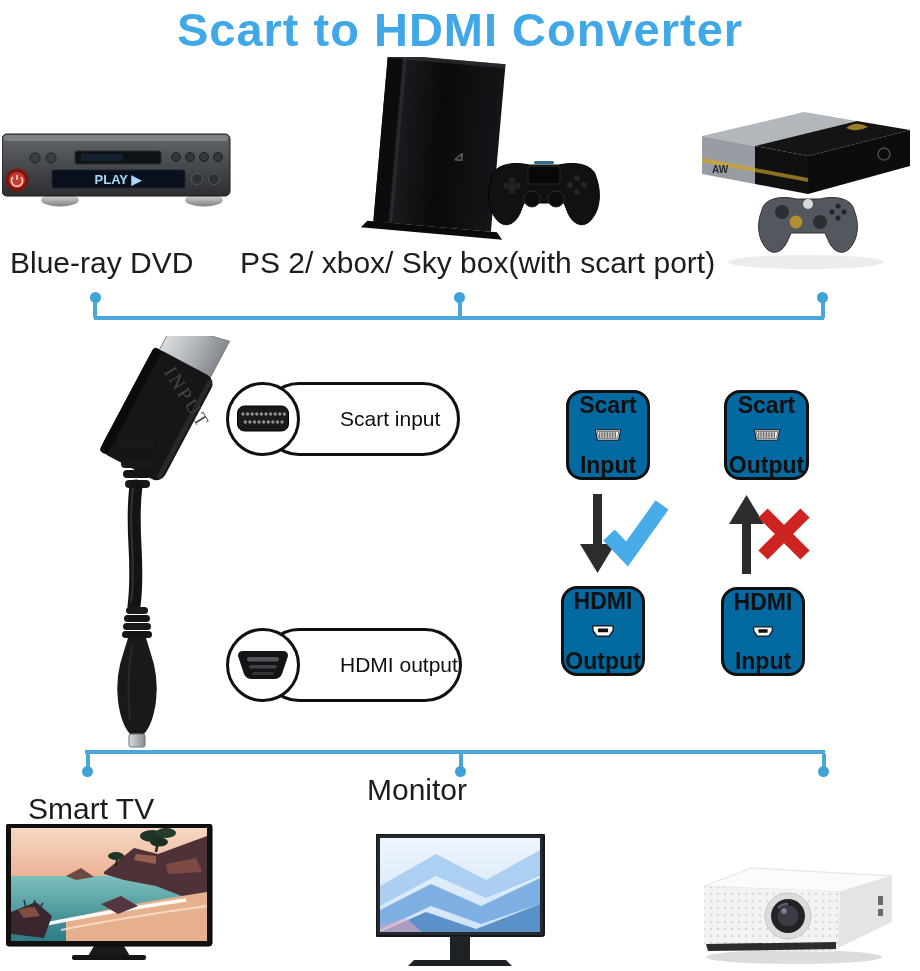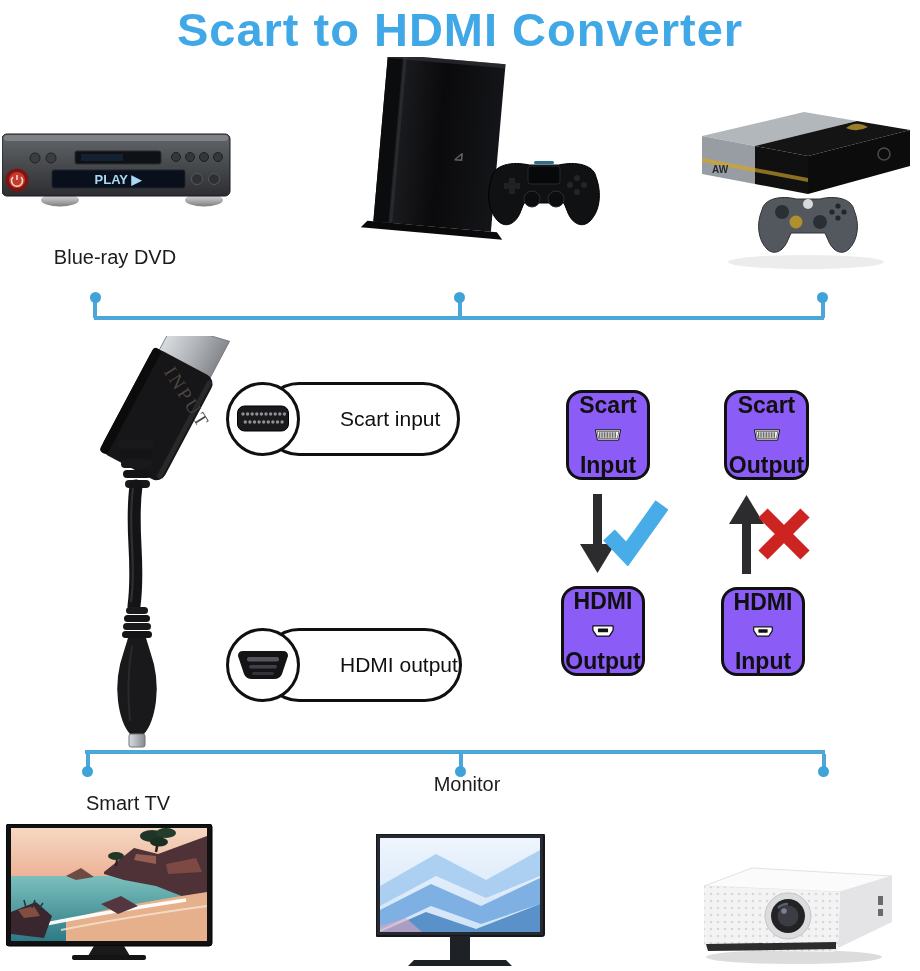--- a/index.html
+++ b/index.html
@@ -1,35 +1,35 @@
 <!DOCTYPE html>
 <html><head>
 <meta charset="utf-8">
 <style>
   html,body{margin:0;padding:0;background:#fff;}
   .canvas{position:relative;width:920px;height:971px;background:#ffffff;overflow:hidden;
           font-family:"Liberation Sans", sans-serif;color:#1c1c1c;border-radius:30px;}
   .title{position:absolute;left:0;top:2px;width:920px;text-align:center;
          font-size:47px;font-weight:bold;letter-spacing:1px;color:#41a8e8;margin:0;}
-  .dev-label{position:absolute;text-align:center;font-size:20px;color:#1c1c1c;white-space:nowrap;}
+  .dev-label{position:absolute;text-align:left;font-size:30px;color:#1c1c1c;white-space:nowrap;}
   
   .hline{position:absolute;height:4px;background:#4ba6d9;}
   .vstub{position:absolute;width:4px;background:#4ba6d9;}
   .cdot{position:absolute;width:11px;height:11px;border-radius:50%;background:#3fa2d8;}
   
   .callout{position:absolute;height:74px;}
   .callout .pill{position:absolute;left:36px;right:0;top:0;bottom:0;border:3px solid #101010;
                  border-radius:37px;background:#fff;box-sizing:border-box;}
   .callout .bubble{position:absolute;left:0;top:0;width:74px;height:74px;border-radius:50%;
                    border:3px solid #101010;background:#fff;box-sizing:border-box;
                    display:flex;align-items:center;justify-content:center;}
   .callout .clabel{position:absolute;left:114px;top:50%;transform:translateY(-50%);
                    font-size:21px;color:#101010;white-space:nowrap;}
   
-  .fbox{position:absolute;border:3.5px solid #101010;border-radius:16px;background:#8b5cf6;
+  .fbox{position:absolute;border:3.5px solid #101010;border-radius:16px;background:#0369a1;
         box-sizing:border-box;display:flex;flex-direction:column;align-items:center;
         justify-content:center;gap:12px;}
   .fbox .ftext{font-size:23px;font-weight:bold;color:#101010;line-height:24px;}
   .abs{position:absolute;}
 </style>
 </head>
 <body>
 
 <div class="canvas">
 
@@ -116,20 +116,21 @@
       <circle cx="42" cy="28" r="6.5" fill="#b08f2e"></circle>
       <circle cx="54" cy="10" r="5" fill="#d7d9db"></circle>
       <circle cx="84" cy="12" r="2.6" fill="#22252a"></circle>
         <circle cx="90" cy="18" r="2.6" fill="#22252a"></circle>
       <circle cx="84" cy="24" r="2.6" fill="#22252a"></circle>
         <circle cx="78" cy="18" r="2.6" fill="#22252a"></circle>
     </g>
   </svg>
 
   <div class="dev-label" style="left:10px;top:246px;width:210px;">Blue-ray DVD</div>
+  <div class="dev-label" style="left:240px;top:246px;width:450px;">PS 2/ xbox/ Sky box(with scart port)</div>
 
   <div>
     <div class="hline" style="left:94px;top:316px;width:730px;"></div>
     <div class="vstub" style="left:93px;top:302px;height:16px;"></div>
     <div class="vstub" style="left:458px;top:302px;height:16px;"></div>
     <div class="vstub" style="left:821px;top:302px;height:16px;"></div>
     <div class="cdot" style="left:90px;top:292px;"></div>
     <div class="cdot" style="left:454px;top:292px;"></div>
     <div class="cdot" style="left:817px;top:292px;"></div>
   </div>

